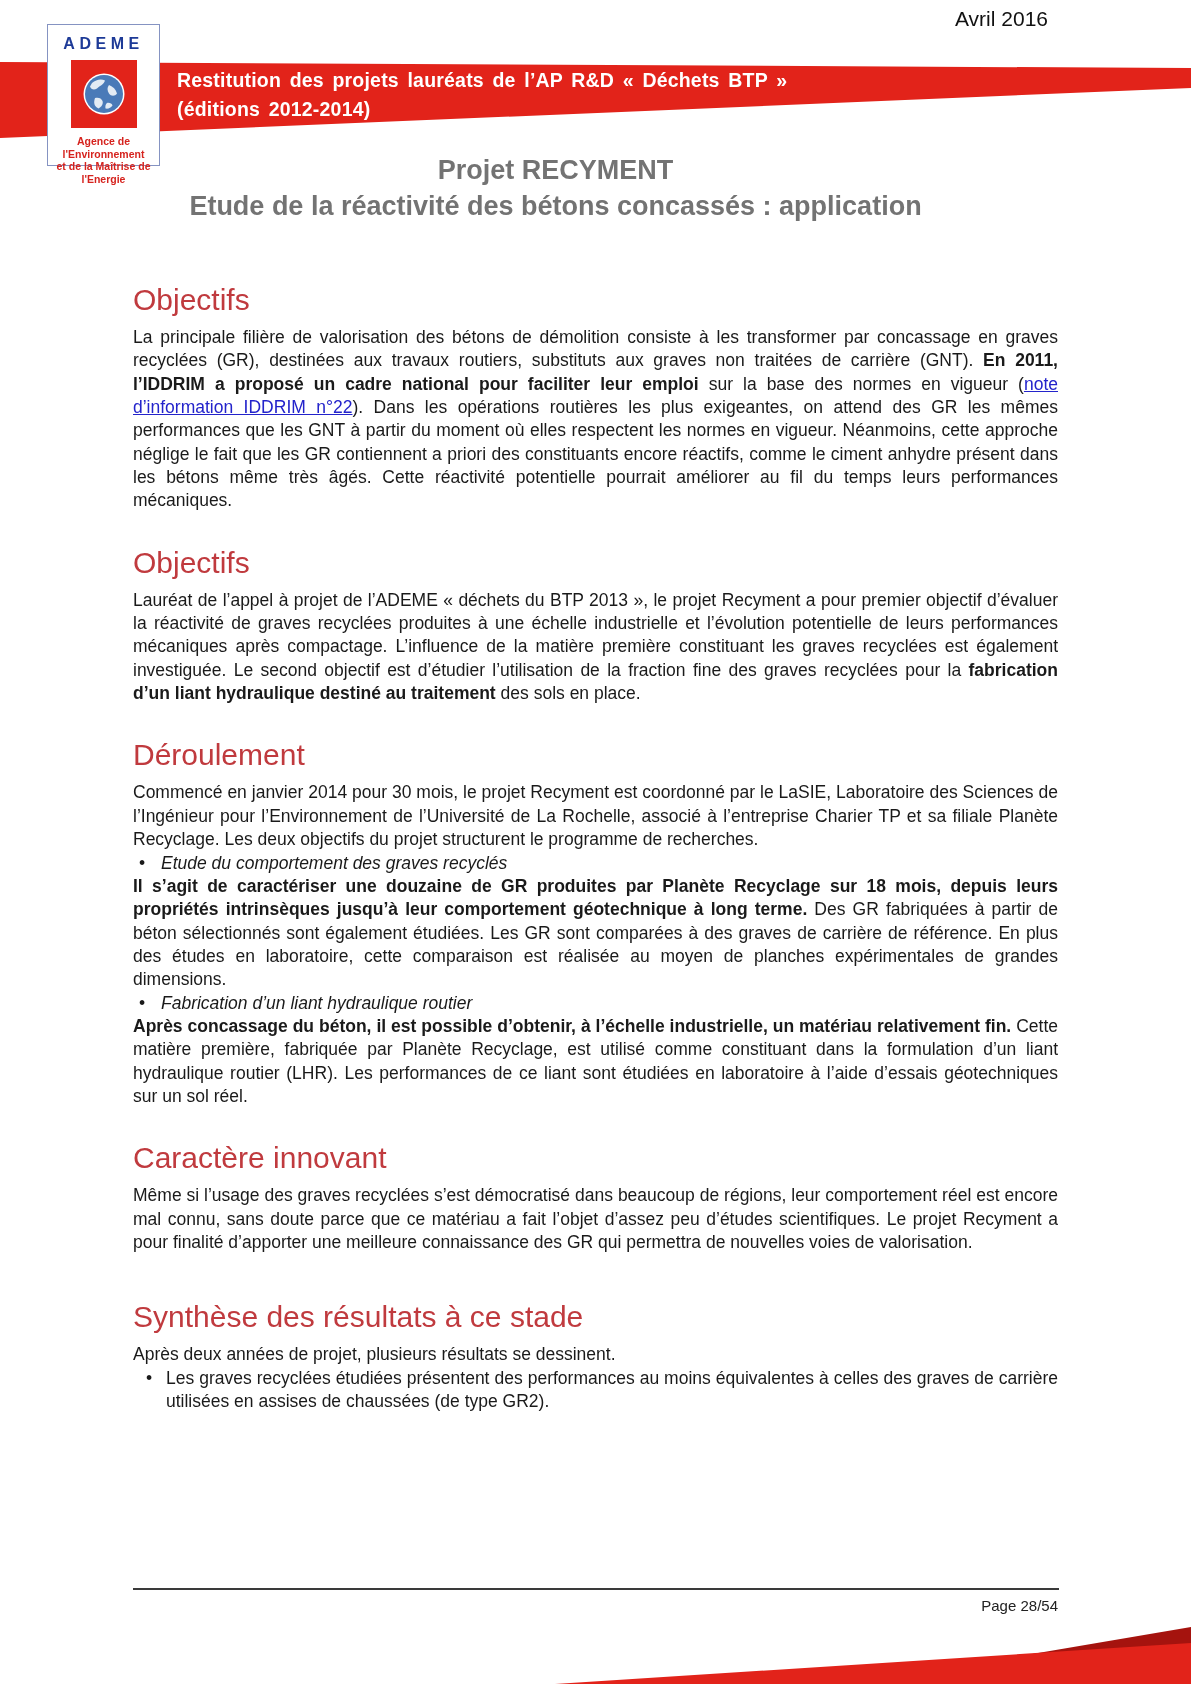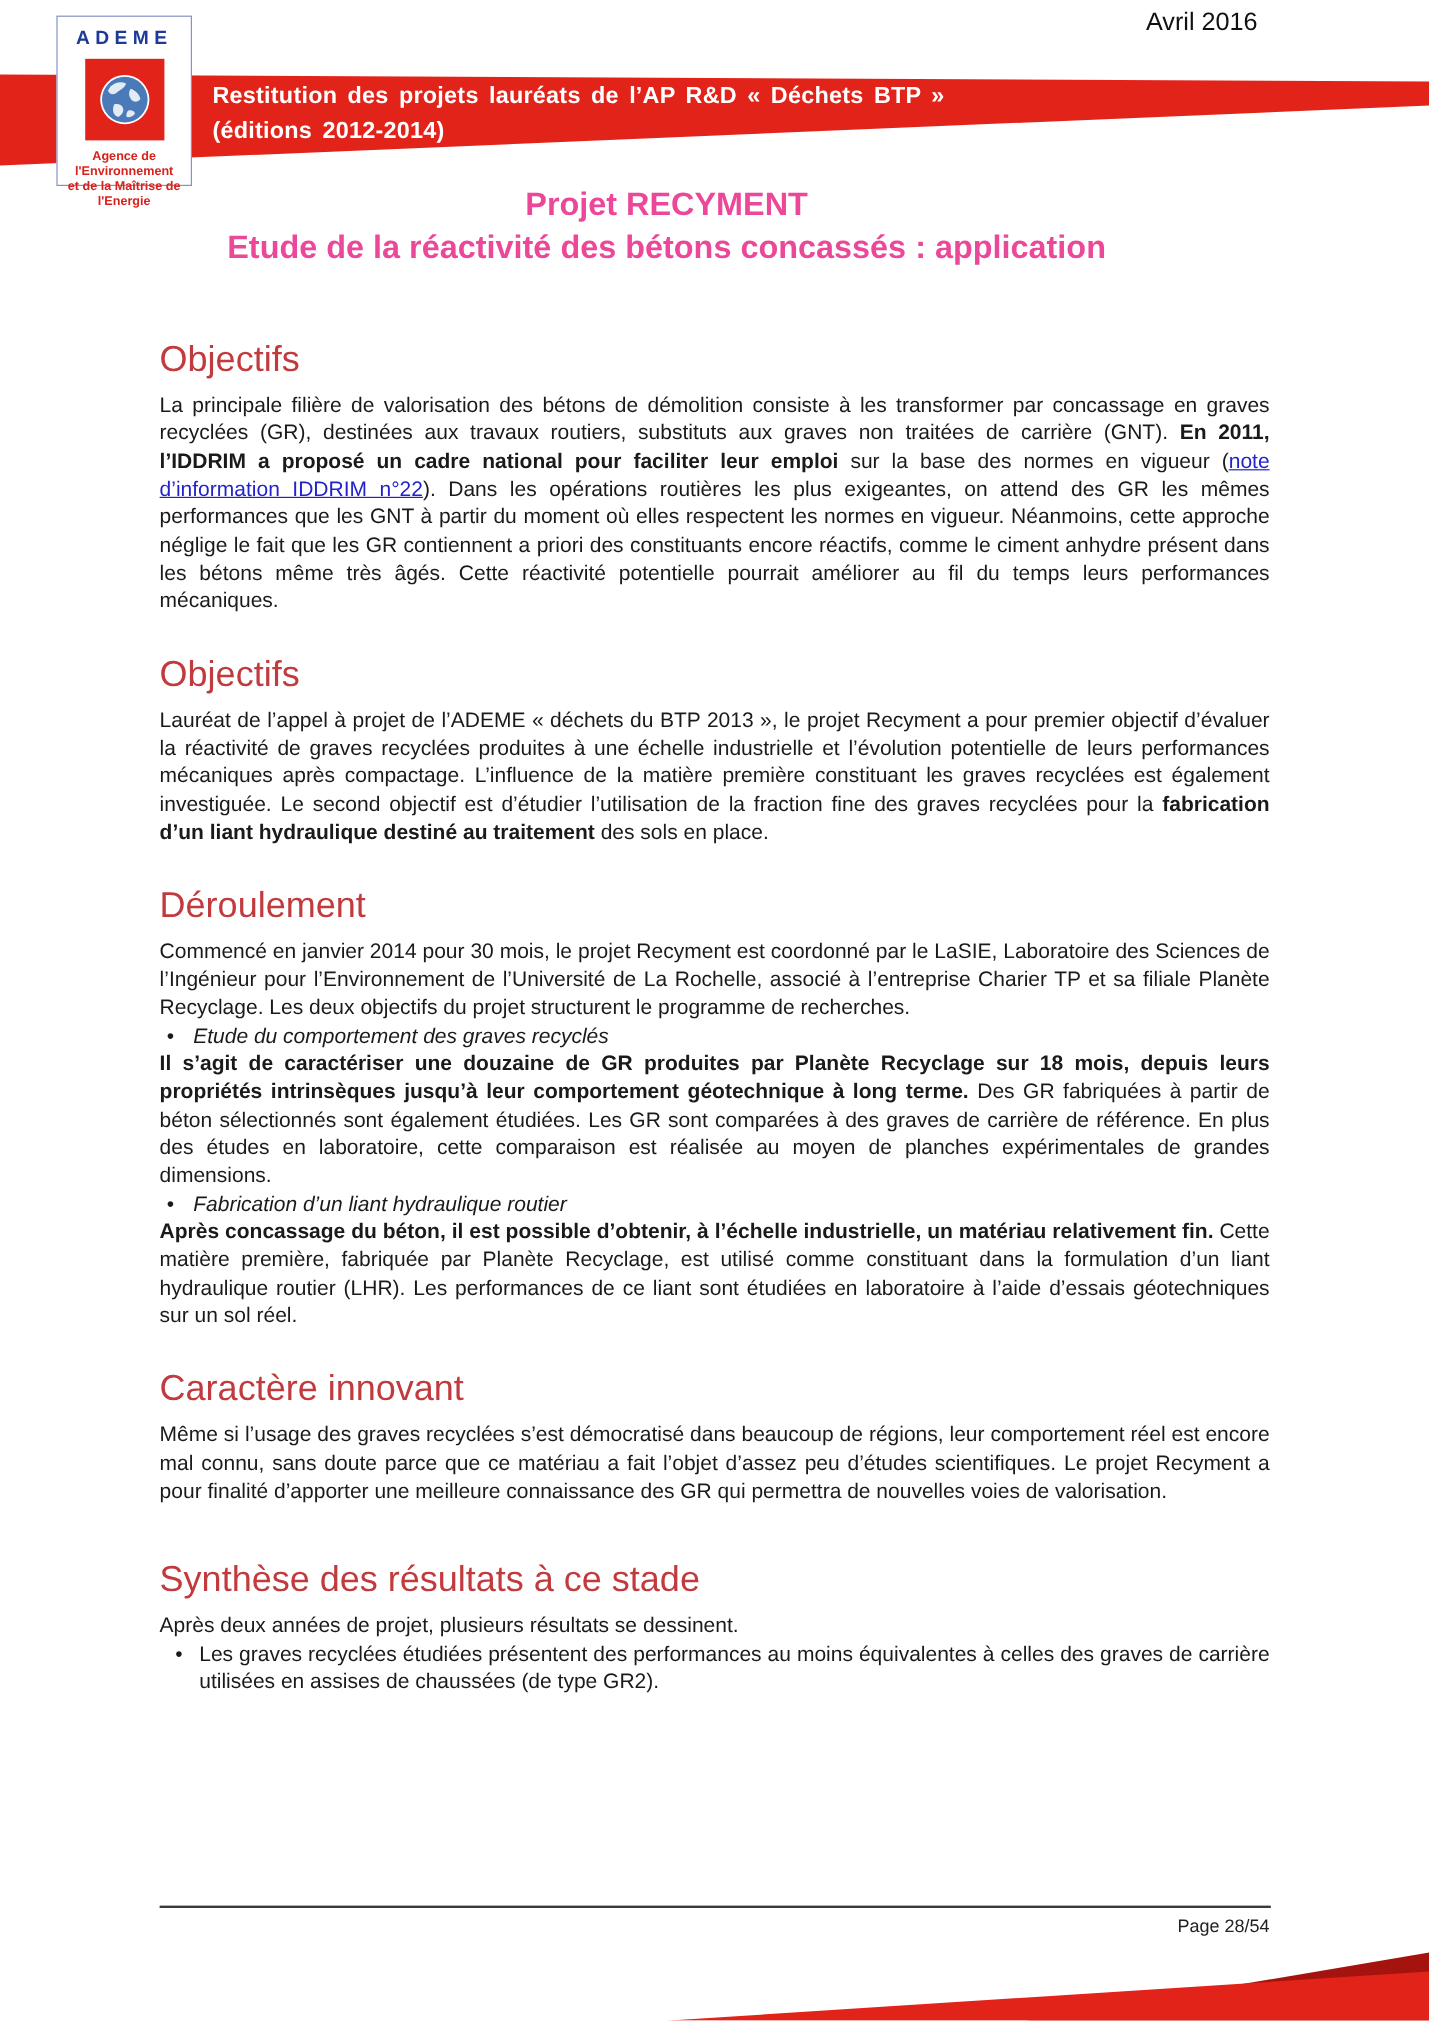--- a/index.html
+++ b/index.html
@@ -3,29 +3,29 @@
 <meta charset="utf-8">
 <style>
   html,body{margin:0;padding:0;background:#ffffff;}
   .page{position:relative;width:1191px;height:1684px;background:#ffffff;overflow:hidden;
         font-family:"Liberation Sans", sans-serif;color:#1a1a1a;}
   
   .date{position:absolute;top:7px;right:143px;font-size:21px;color:#111;}
   .banner-svg{position:absolute;top:0;left:0;}
   .banner-text{position:absolute;left:177px;top:66px;color:#ffffff;font-weight:bold;
                font-size:19.5px;line-height:28.5px;word-spacing:3px;letter-spacing:.2px;}
-  .logo{position:absolute;left:47px;top:13px;width:113px;height:142px;background:#ffffff;
+  .logo{position:absolute;left:47px;top:24px;width:113px;height:142px;background:#ffffff;
         border:1px solid #8593c2;box-sizing:border-box;text-align:center;z-index:3;}
   .logo-name{margin-top:10px;color:#1d3a97;font-weight:bold;font-size:16px;letter-spacing:4.5px;}
   .logo-square{margin:7px auto 0;width:66px;height:68px;background:#e2231a;
                display:flex;align-items:center;justify-content:center;}
   .logo-cap{margin-top:7px;font-size:10.5px;line-height:12.5px;color:#d6231e;font-weight:bold;}
   
   .content{position:absolute;left:133px;top:152px;width:925px;}
-  .title{width:845px;margin:0;text-align:center;color:#ec4899;font-weight:bold;
+  .title{width:845px;margin:0;text-align:center;color:#737373;font-weight:bold;
          font-size:27px;line-height:36px;}
   h2{color:#c03a3e;font-size:30px;line-height:34px;font-weight:400;margin:33px 0 9px 0;}
   .sec-contexte h2{margin-top:59px;}
   .sec-synthese h2{margin-top:46px;}
   p.bt{margin:0;font-size:17.5px;line-height:23.35px;text-align:justify;}
   .b{font-weight:bold;}
   .doc-link{color:#2323cb;text-decoration:underline;}
   .bullet-row{display:flex;font-size:17.5px;line-height:23.35px;}
   .dot1{width:22px;padding-left:6px;flex:none;}
   .ital{font-style:italic;}

